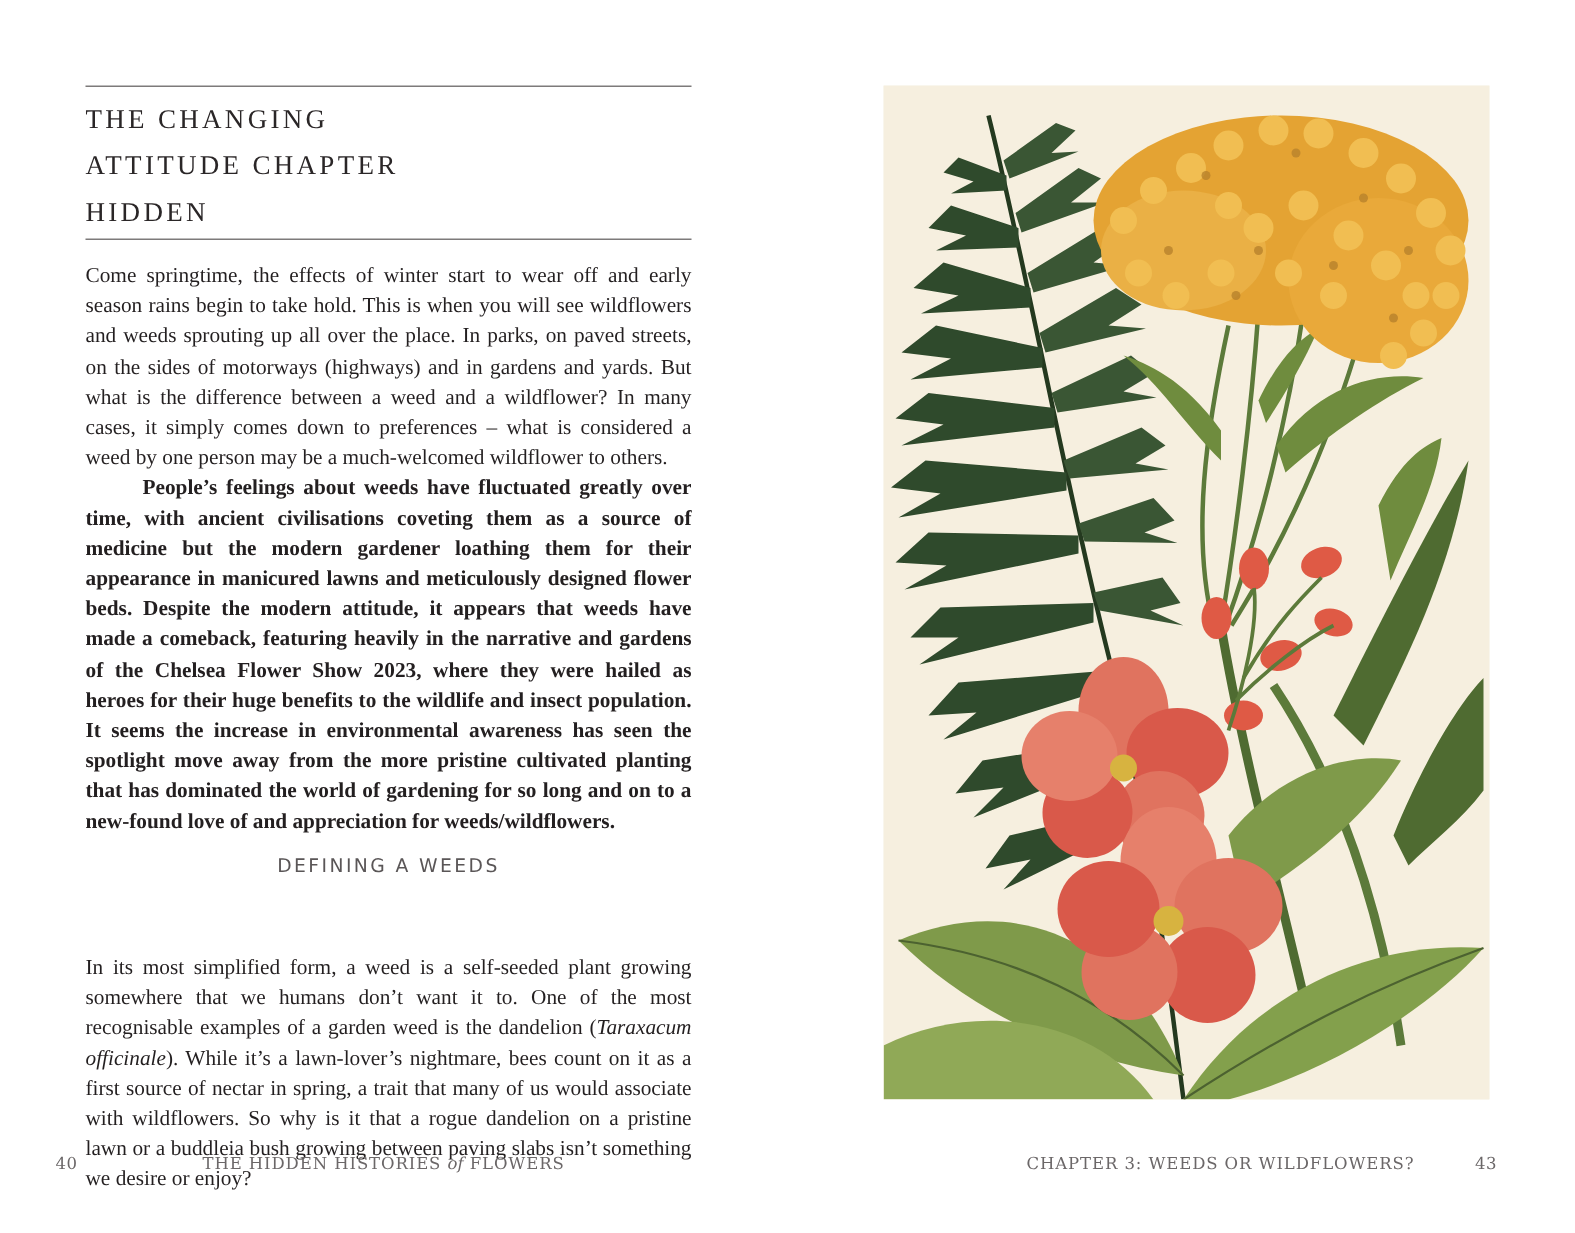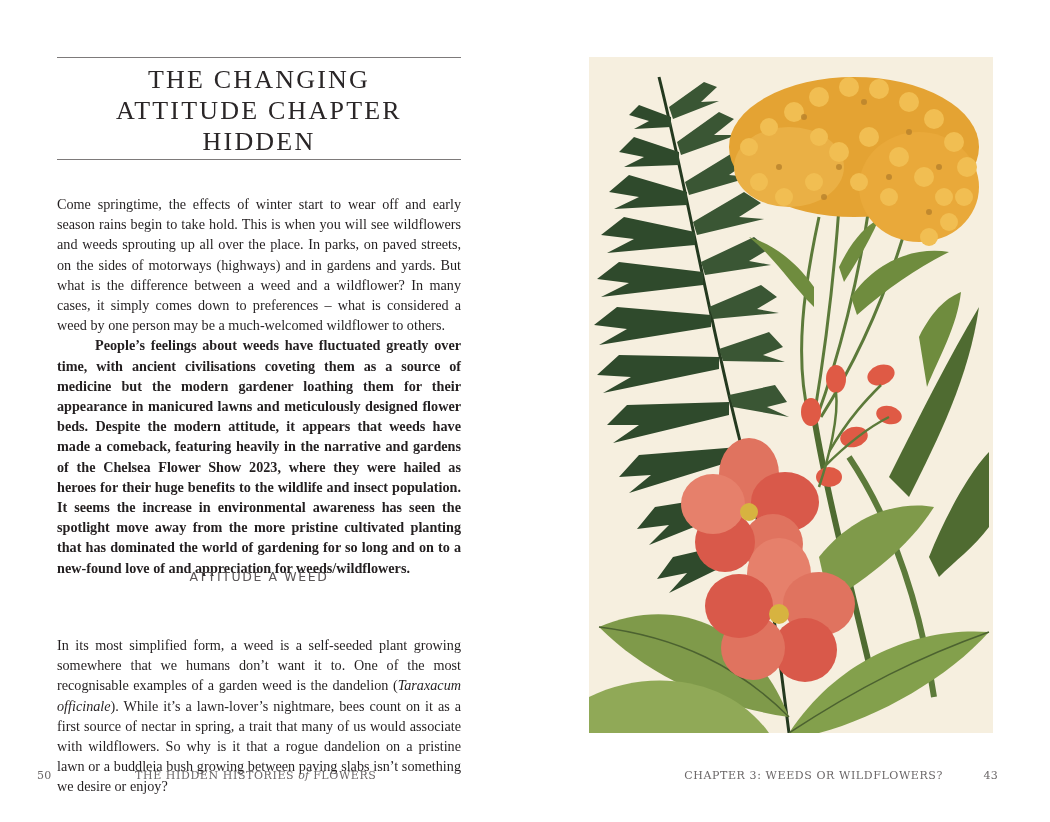--- a/index.html
+++ b/index.html
@@ -8,33 +8,33 @@
 
   .page-left { position: absolute; left: 0; top: 0; width: 525px; height: 822px; }
   .page-right { position: absolute; left: 525px; top: 0; width: 525px; height: 768px; }
 
   .rule { position: absolute; left: 57px; width: 404px; height: 1px; background: #7d7a7a; }
   .rule.top { top: 57px; }
   .rule.bottom { top: 159px; }
 
   .chapter-title {
     position: absolute; left: 57px; top: 64px; width: 404px;
-    text-align: center; font-size: 26px; line-height: 31px;
+    text-align: left; font-size: 18px; line-height: 31px;
     letter-spacing: 2.2px; font-weight: normal; color: #2a2627;
   }
   .chapter-title span { display: block; }
 
   .body-block {
     position: absolute; left: 57px; width: 404px;
     font-size: 14.2px; line-height: 20.2px; text-align: justify;
     color: #231f20;
   }
   .body-block p { margin: 0; }
   .body-block p.indent { text-indent: 38px; font-weight: bold; }
-  .block-1 { top: 174px; margin-top: 20px; }
+  .block-1 { top: 174px; }
   .block-2 { top: 635px; }
 
   .section-heading {
     position: absolute; left: 57px; top: 569px; width: 404px;
     text-align: center; font-family: "DejaVu Sans", sans-serif;
     font-size: 12.5px; letter-spacing: 1.6px; color: #5a5657; font-weight: normal;
   }
 
   .footer {
     position: absolute; top: 769px; font-size: 11px; color: #6b6768;
@@ -62,27 +62,27 @@
     <span>ATTITUDE CHAPTER</span>
     <span>HIDDEN</span>
   </h1>
   <div class="rule bottom"></div>
 
   <div class="body-block block-1">
     <p>Come springtime, the effects of winter start to wear off and early season rains begin to take hold. This is when you will see wildflowers and weeds sprouting up all over the place. In parks, on paved streets, on the sides of motorways (highways) and in gardens and yards. But what is the difference between a weed and a wildflower? In many cases, it simply comes down to preferences – what is considered a weed by one person may be a much-welcomed wildflower to others.</p>
     <p class="indent">People’s feelings about weeds have fluctuated greatly over time, with ancient civilisations coveting them as a source of medicine but the modern gardener loathing them for their appearance in manicured lawns and meticulously designed flower beds. Despite the modern attitude, it appears that weeds have made a comeback, featuring heavily in the narrative and gardens of the Chelsea Flower Show 2023, where they were hailed as heroes for their huge benefits to the wildlife and insect population. It seems the increase in environmental awareness has seen the spotlight move away from the more pristine cultivated planting that has dominated the world of gardening for so long and on to a new-found love of and appreciation for weeds/wildflowers.</p>
   </div>
 
-  <h2 class="section-heading">ATTITUDE A WEED</h2>
+  <h2 class="section-heading">DEFINING A WEEDS</h2>
 
   <div class="body-block block-2">
     <p><span>In its most simplified form, a weed is a self-seeded plant growing somewhere that we humans don’t want it to. One of the most recognisable examples of a garden weed is the dandelion (</span><i>Taraxacum officinale</i><span>). While it’s a lawn-lover’s nightmare, bees count on it as a first source of nectar in spring, a trait that many of us would associate with wildflowers. So why is it that a rogue dandelion on a pristine lawn or a buddleia bush growing between paving slabs isn’t something we desire or enjoy?</span></p>
   </div>
 
-  <div class="footer folio-left">50</div>
+  <div class="footer folio-left">40</div>
   <div class="footer running-left"><span>THE HIDDEN HISTORIES</span> <i>of</i> <span>FLOWERS</span></div>
 </div>
 
 <div class="page-right">
   <div class="illustration">
     <svg viewBox="0 0 404 676" xmlns="http://www.w3.org/2000/svg">
       <rect width="404" height="676" fill="#f6efdf"></rect>
 
       <path d="M70 20 C 95 120, 120 260, 150 380 S 190 600, 200 676" stroke="#24391f" stroke-width="3" fill="none"></path>
 

